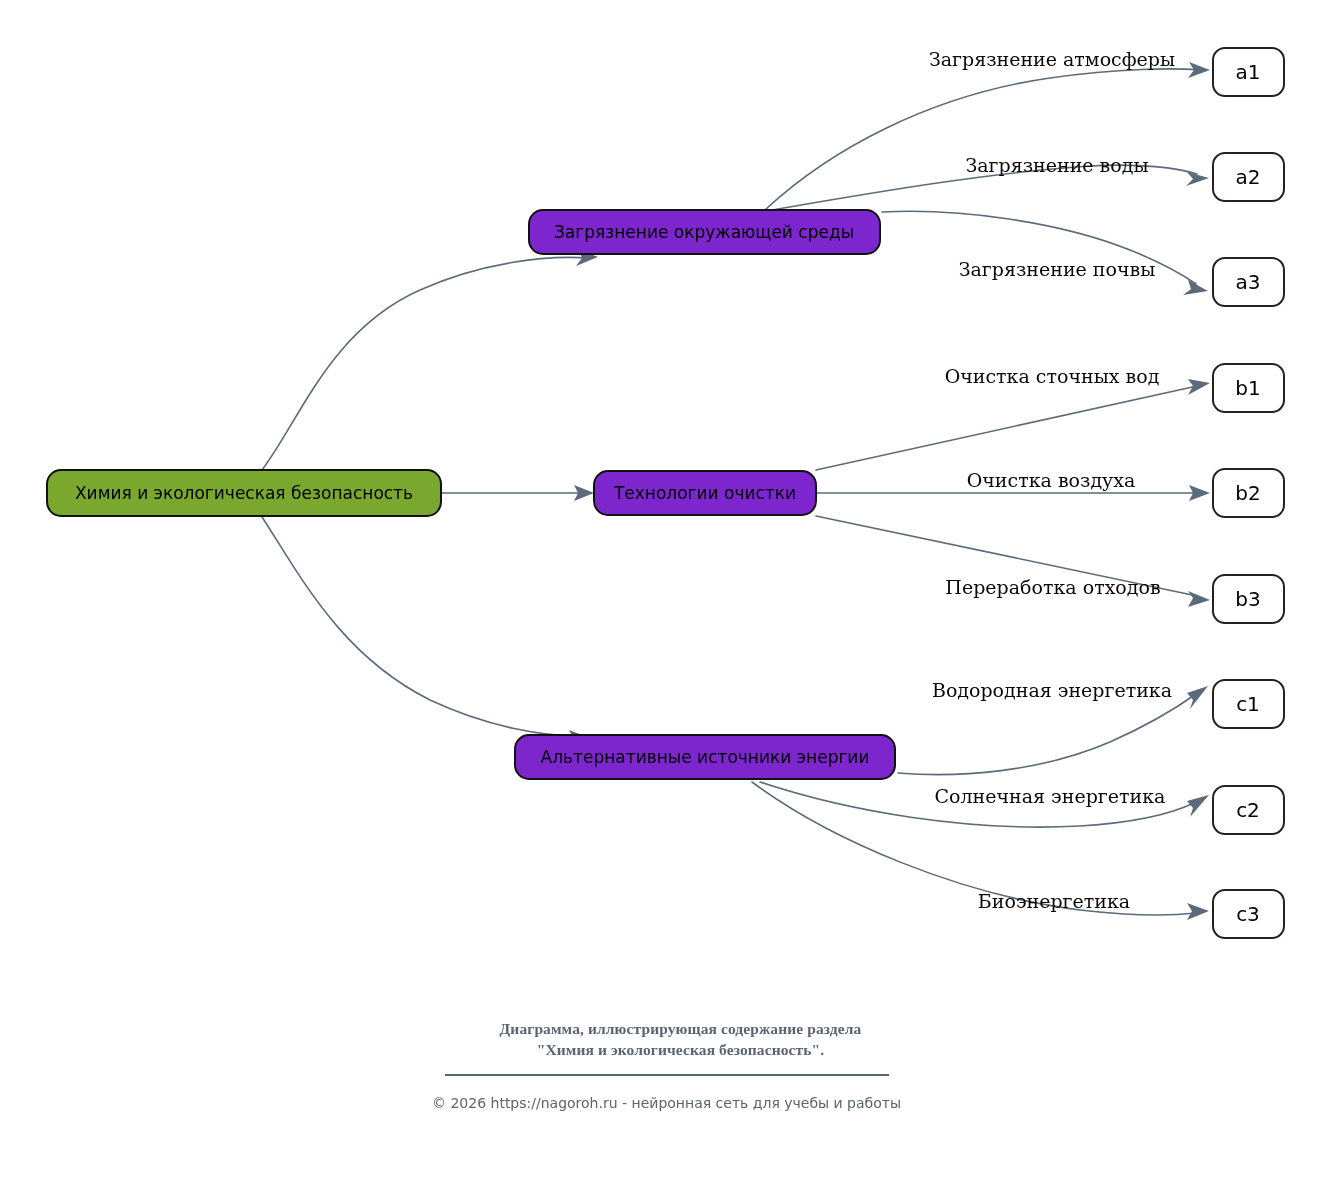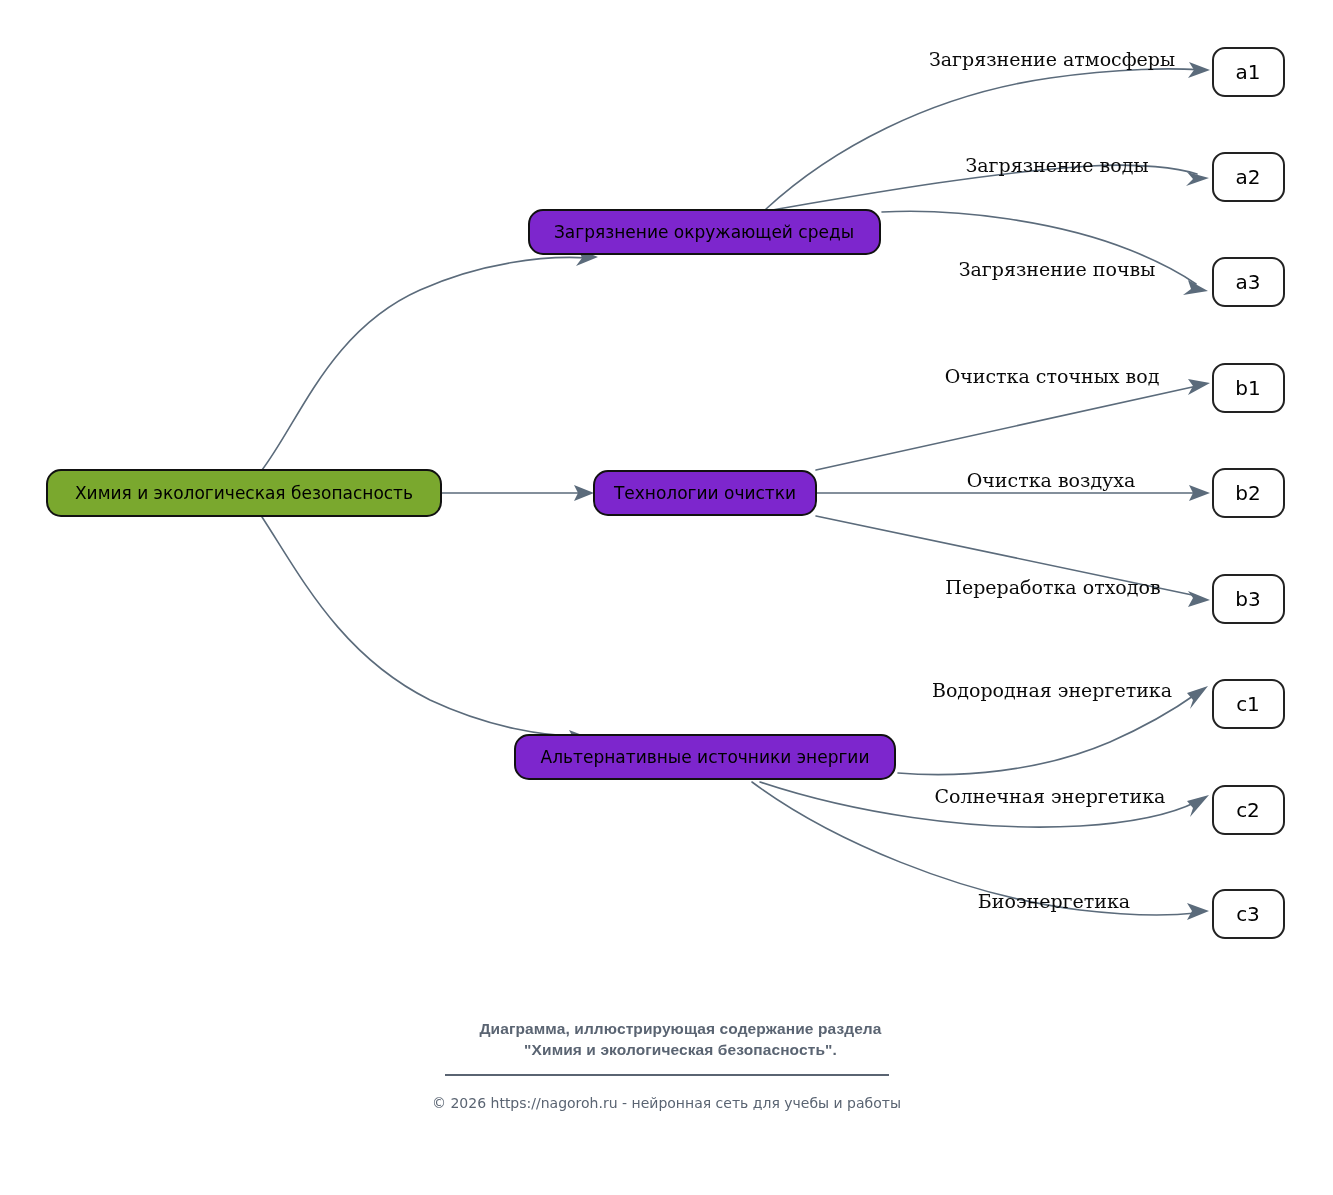--- a/index.html
+++ b/index.html
@@ -74,21 +74,21 @@
   .footer {
     position: absolute;
     left: 0;
     width: 1333px;
     text-align: center;
   }
   #caption-block {
     top: 1018px;
   }
   .caption-line {
-    font-family: Liberation Sans, sans-serif;
+    font-family: Liberation Serif, serif;
     font-size: 15.5px;
     font-weight: bold;
     color: #5a6472;
     line-height: 21px;
     letter-spacing: 0.1px;
     margin-left: 28px;
   }
   #caption-divider {
     top: 1064px;
   }

